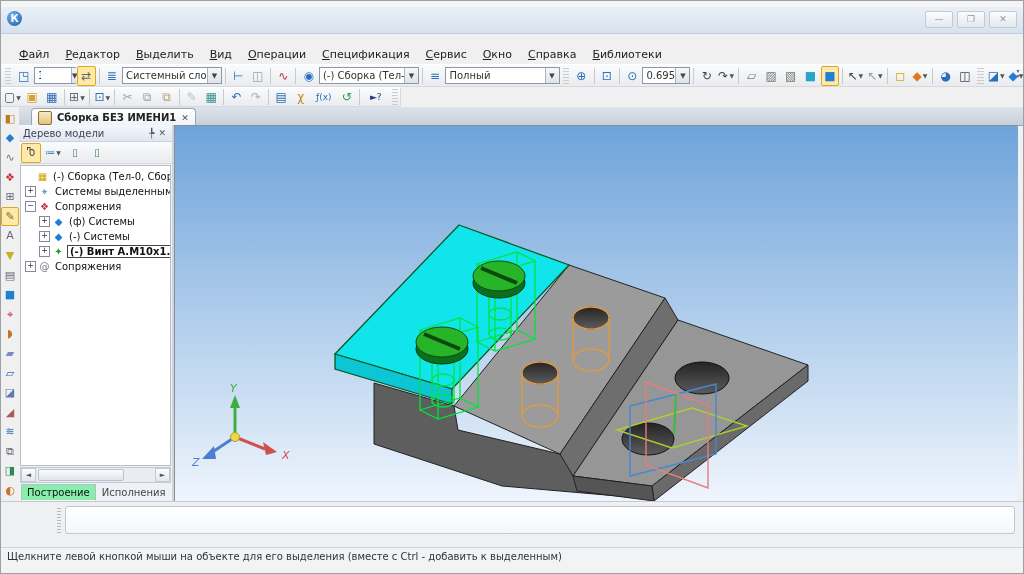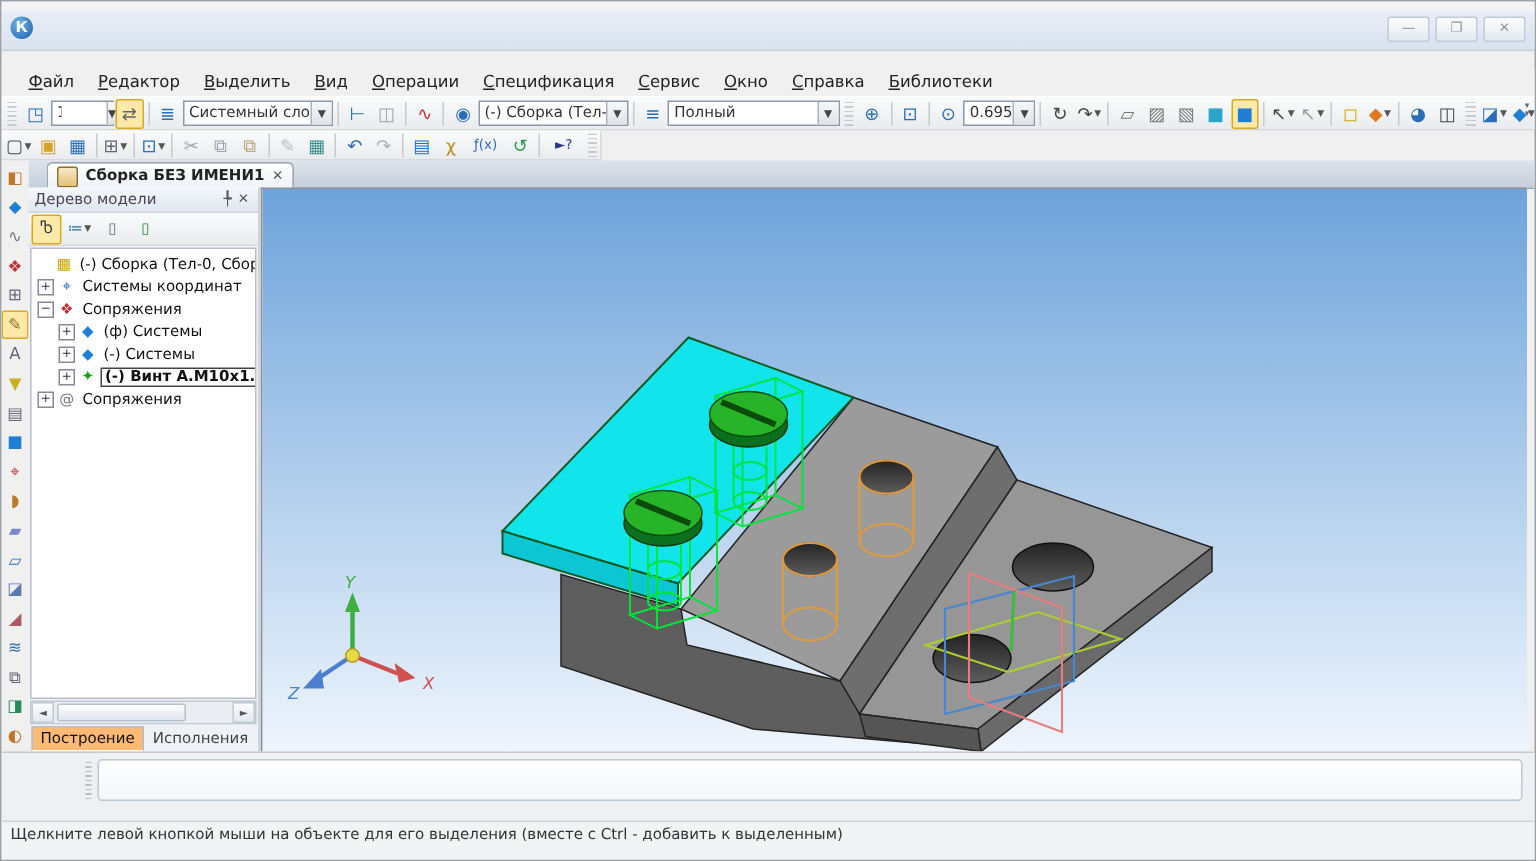--- a/index.html
+++ b/index.html
@@ -81,21 +81,21 @@
   .tlabel.sel{border:1px solid #444;font-weight:bold;background:#fff;}
   #treescroll{height:14px;margin:0 1px;background:#e9edf2;border:1px solid #c2cad4;
               display:flex;align-items:center;}
   .sarrow{width:13px;height:12px;font-size:7px;text-align:center;line-height:12px;color:#556;
           background:linear-gradient(#fdfdfe,#e3e8ee);border:1px solid #c2cad4;}
   .sthumb{width:84px;height:10px;margin-left:2px;background:linear-gradient(#fdfdfe,#dfe5ec);
           border:1px solid #b8c2cd;border-radius:2px;}
   .strack{flex:1;}
   #treetabs{height:18px;display:flex;align-items:flex-end;padding-left:2px;background:#eef1f6;}
   .ttab{padding:2px 5px;font-size:10px;color:#444;border:1px solid transparent;}
-  .ttab.active{background:#fdba74;border:1px solid #b6bec8;border-bottom:1px solid #fff;color:#111;}
+  .ttab.active{background:#86efac;border:1px solid #b6bec8;border-bottom:1px solid #fff;color:#111;}
   
   #viewport{position:absolute;left:173px;top:124px;width:843px;height:376px;
             border-top:1px solid #8a9098;border-left:1px solid #8a9098;box-sizing:border-box;}
   #viewport svg{display:block;}
   
   #tb-overflow{position:absolute;right:1px;top:64px;width:8px;height:20px;color:#667;
                font-size:6px;line-height:5px;text-align:center;padding-top:3px;}
   
   #msgrow{position:absolute;left:0;top:500px;width:1024px;height:46px;background:#eef0f3;
           border-top:1px solid #c6c9cd;}
@@ -418,21 +418,21 @@
       </div>
   <div id="treebody">
         <div class="trow" style="padding-left: 2px;">
           <span class="texp none"></span>
           <span class="ticon" style="color: rgb(200, 160, 0);">▦</span>
           <span class="tlabel">(-) Сборка (Тел-0, Сборочны</span>
         </div>
         <div class="trow" style="padding-left: 2px;">
           <span class="texp">+</span>
           <span class="ticon" style="color: rgb(42, 110, 187);">⌖</span>
-          <span class="tlabel">Системы координат</span>
+          <span class="tlabel">Системы выделенным</span>
         </div>
         <div class="trow" style="padding-left: 2px;">
           <span class="texp">−</span>
           <span class="ticon" style="color: rgb(192, 48, 56);">❖</span>
           <span class="tlabel">Сопряжения</span>
         </div>
         <div class="trow" style="padding-left: 16px;">
           <span class="texp">+</span>
           <span class="ticon" style="color: rgb(31, 127, 212);">◆</span>
           <span class="tlabel">(ф) Системы</span>

